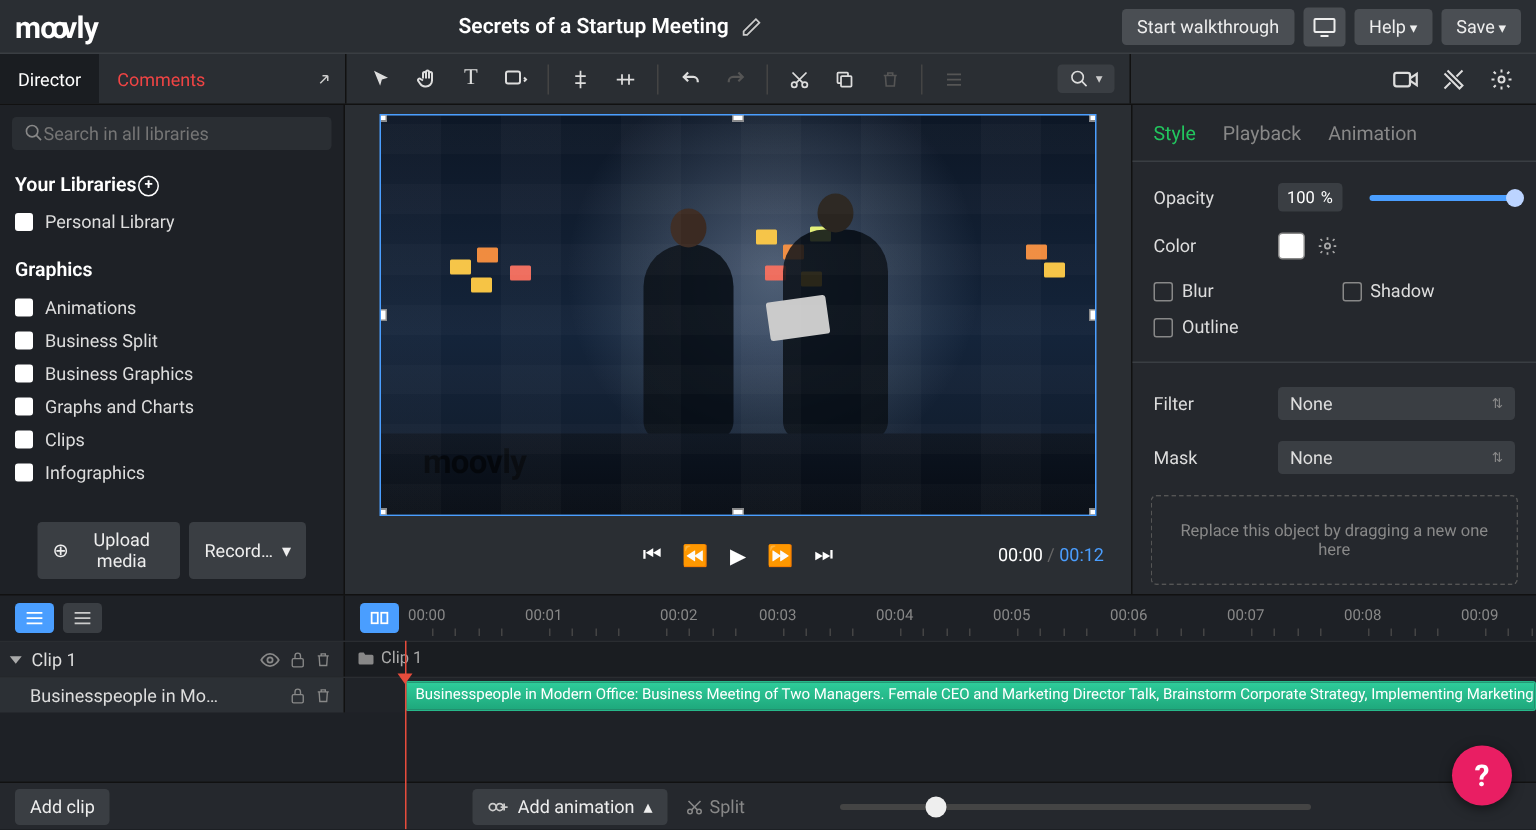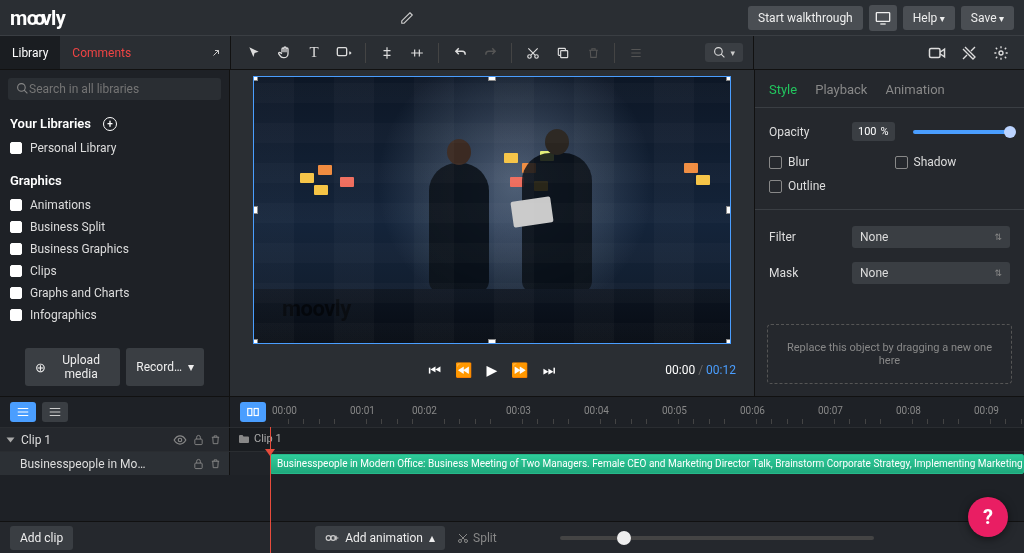--- a/index.html
+++ b/index.html
@@ -30,21 +30,21 @@
 .tool-zoom { margin-left:auto; background:#3a3e43; padding:3px 8px; border-radius:3px; display:flex; align-items:center; gap:4px; }
 .tool-right { width:270px; display:flex; align-items:center; justify-content:flex-end; gap:6px; padding:0 10px; height:100%; }
 
 
 .main-row { display:flex; height:326px; }
 
 
 .sidebar { width:230px; background:#1e2126; border-right:1px solid #111; padding:8px 8px 0 8px; display:flex; flex-direction:column; }
 .search-wrap { background:#2a2e33; border-radius:3px; display:flex; align-items:flex-start; padding:4px 8px; margin-bottom:10px; }
 .search-input { flex:1; background:transparent; border:none; color:#ccc; outline:none; font-size:12px; }
-.sb-head { display:flex; align-items:center; gap:12px; color:#fff; font-weight:600; font-size:13px; margin:6px 0 6px 2px; }
+.sb-head { display:flex; align-items:center; gap:1px; color:#fff; font-weight:600; font-size:13px; margin:6px 0 6px 2px; }
 .sb-add { width:14px; height:14px; border:1px solid #fff; border-radius:50%; display:inline-flex; align-items:center; justify-content:center; font-size:10px; line-height:1; cursor:pointer; }
 .sb-list { list-style:none; }
 .sb-item { display:flex; align-items:center; gap:8px; padding:4px 2px; color:#ddd; cursor:pointer; }
 .sb-square { width:12px; height:12px; border:1px solid #fff; background:#fff; border-radius:2px; flex-shrink:0; }
 .sb-bottom { margin-top:auto; display:flex; gap:6px; padding:10px 17px; }
 .pill { background:#3a3e43; color:#eee; border:none; padding:5px 10px; border-radius:3px; cursor:pointer; font-size:12px; display:flex; align-items:center; gap:6px; }
 .pill .plus::before { content:"⊕"; font-size:13px; }
 
 
 .canvas-area { flex:1; background:#2a2e33; display:flex; flex-direction:column; position:relative; }
@@ -128,20 +128,21 @@
 .fab { position:absolute; right:16px; bottom:16px; width:40px; height:40px; border-radius:50%; background:#e91e63; color:#fff; display:flex; align-items:center; justify-content:center; font-size:20px; font-weight:700; cursor:pointer; box-shadow:0 2px 8px rgba(0,0,0,.5); z-index:10; }
 
 svg { display:block; }
 </style>
 </head>
 <body>
 
 <div class="topbar">
   <div class="logo">m<span class="dots">oo</span>vly</div>
   <div class="title-wrap">
+    <span class="title">Secrets of a Startup Meeting</span>
     <span class="title-edit">
       <svg width="14" height="14" viewBox="0 0 24 24" fill="none" stroke="#ccc" stroke-width="2">
           <path d="M17 3l4 4L7 21H3v-4L17 3z"></path>
         </svg>
     </span>
   </div>
   <div class="top-right">
     <button class="btn">Start walkthrough</button>
     <span class="icon-btn">
       <svg width="16" height="14" viewBox="0 0 24 20" fill="none" stroke="#eee" stroke-width="2">
@@ -149,21 +150,21 @@
           <path d="M8 19h8"></path>
         </svg>
     </span>
     <button class="btn caret">Help</button>
     <button class="btn caret">Save</button>
   </div>
 </div>
 
 <div class="toolbar">
   <div class="tool-tabs">
-    <div class="tool-tab active">Library</div>
+    <div class="tool-tab active">Director</div>
     <div class="tool-tab">Comments</div>
     <span class="tool-expand">
       <svg width="12" height="12" viewBox="0 0 24 24" fill="none" stroke="#ccc" stroke-width="2">
           <path d="M7 17L17 7M17 7h-7M17 7v7"></path>
         </svg>
     </span>
   </div>
   <div class="tool-center">
     <span class="tool-icon">
         <svg width="14" height="14" viewBox="0 0 24 24" fill="#ddd">
@@ -289,25 +290,25 @@
         <li class="sb-item">
           <span class="sb-square"></span>
           <span>Business Split</span>
         </li>
         <li class="sb-item">
           <span class="sb-square"></span>
           <span>Business Graphics</span>
         </li>
         <li class="sb-item">
           <span class="sb-square"></span>
+          <span>Graphs and Charts</span>
+        </li>
+        <li class="sb-item">
+          <span class="sb-square"></span>
           <span>Clips</span>
-        </li>
-        <li class="sb-item">
-          <span class="sb-square"></span>
-          <span>Graphs and Charts</span>
         </li>
         <li class="sb-item">
           <span class="sb-square"></span>
           <span>Infographics</span>
         </li>
       </ul>
     <div class="sb-bottom">
       <button class="pill">
           <span class="plus"></span>
           <span>Upload media</span>
@@ -375,20 +376,30 @@
       <div class="prop-row">
         <span class="prop-label">Opacity</span>
         <span class="num-box">
             <span>100</span>
             <span>%</span>
           </span>
         <div class="slider">
             <span class="knob"></span>
           </div>
       </div>
+      <div class="prop-row">
+        <span class="prop-label">Color</span>
+        <span class="swatch"></span>
+        <span class="gear-s">
+            <svg width="14" height="14" viewBox="0 0 24 24" fill="none" stroke="#aaa" stroke-width="2">
+              <circle cx="12" cy="12" r="3"></circle>
+              <path d="M12 2v3M12 19v3M4 4l2 2M18 18l2 2M2 12h3M19 12h3M4 20l2-2M18 6l2-2"></path>
+            </svg>
+          </span>
+      </div>
       <div class="chk-grid">
         <label class="chk-row">
             <span class="box"></span>
             <span>Blur</span>
           </label>
         <label class="chk-row">
             <span class="box"></span>
             <span>Shadow</span>
           </label>
         <label class="chk-row">
@@ -441,21 +452,21 @@
           <span class="tick" style="left: 0px;">00:00</span>
           <span class="sub" style="left: 15.6px;"></span>
           <span class="sub" style="left: 31.2px;"></span>
           <span class="sub" style="left: 46.8px;"></span>
           <span class="sub" style="left: 62.4px;"></span>
           <span class="tick" style="left: 78px;">00:01</span>
           <span class="sub" style="left: 93.6px;"></span>
           <span class="sub" style="left: 109.2px;"></span>
           <span class="sub" style="left: 124.8px;"></span>
           <span class="sub" style="left: 140.4px;"></span>
-          <span class="tick" style="left: 140px;">00:02</span>
+          <span class="tick" style="left: 168px;">00:02</span>
           <span class="sub" style="left: 171.6px;"></span>
           <span class="sub" style="left: 187.2px;"></span>
           <span class="sub" style="left: 202.8px;"></span>
           <span class="sub" style="left: 218.4px;"></span>
           <span class="tick" style="left: 234px;">00:03</span>
           <span class="sub" style="left: 249.6px;"></span>
           <span class="sub" style="left: 265.2px;"></span>
           <span class="sub" style="left: 280.8px;"></span>
           <span class="sub" style="left: 296.4px;"></span>
           <span class="tick" style="left: 312px;">00:04</span>

